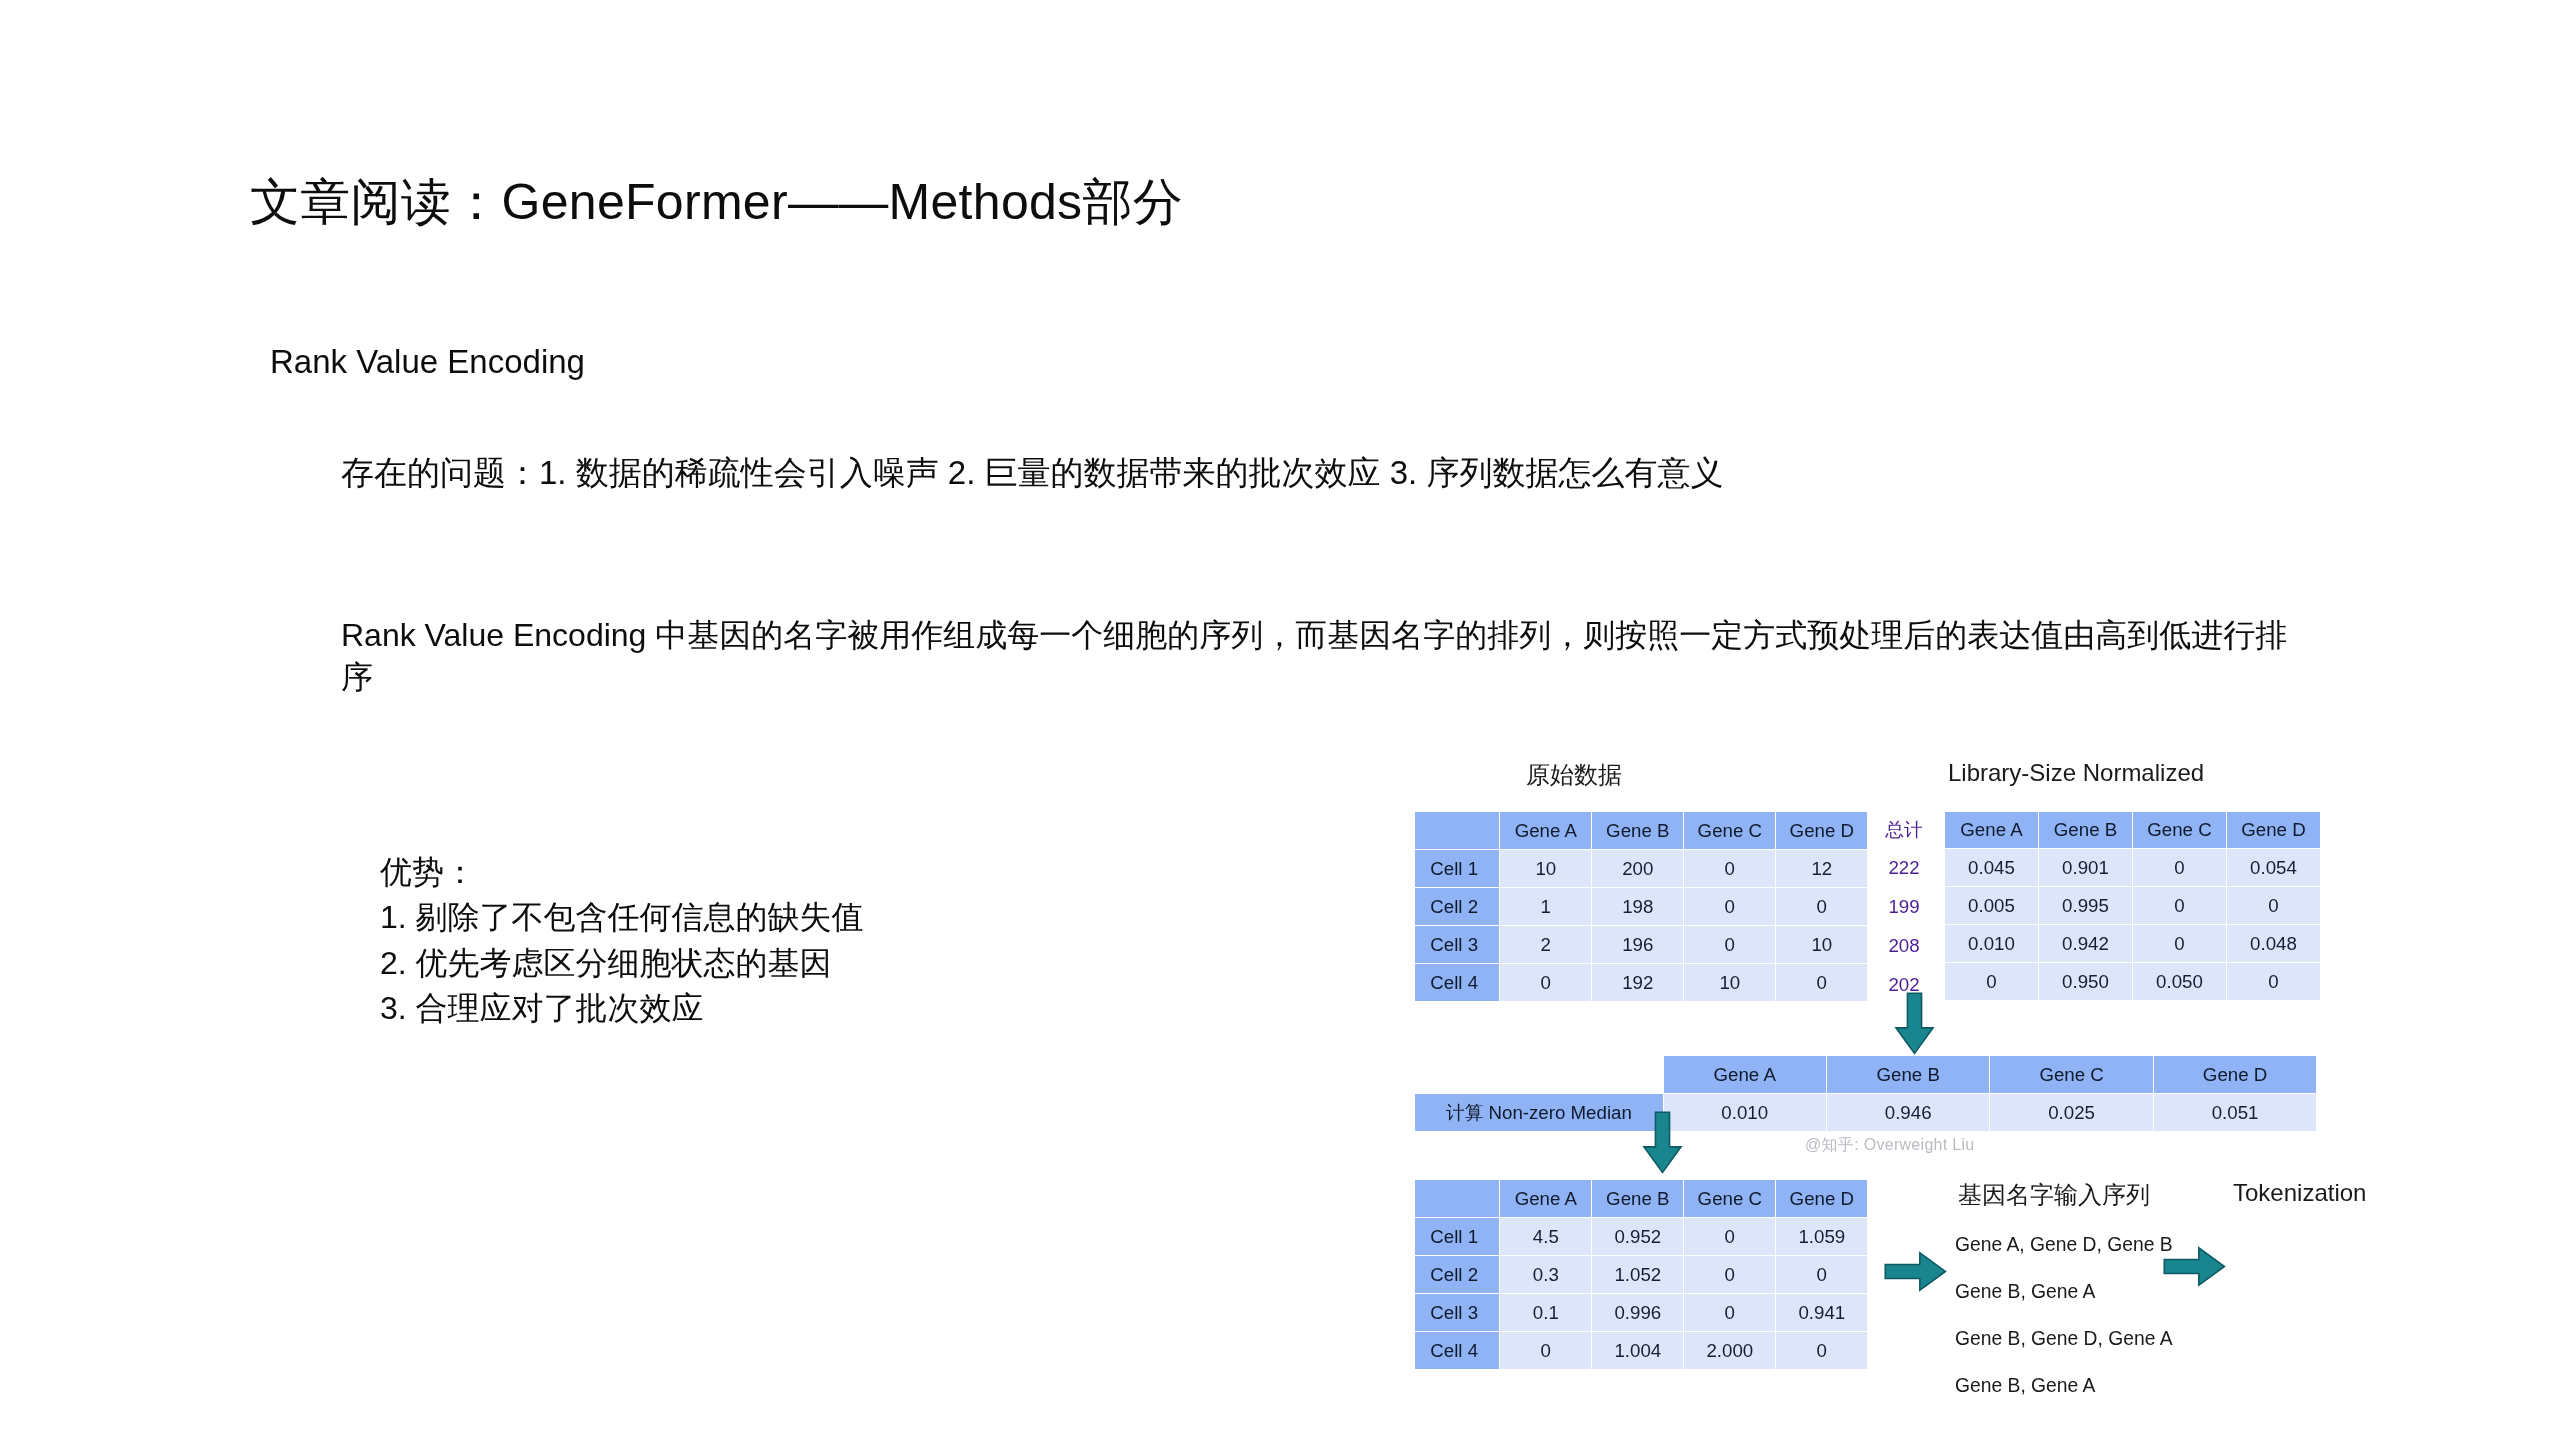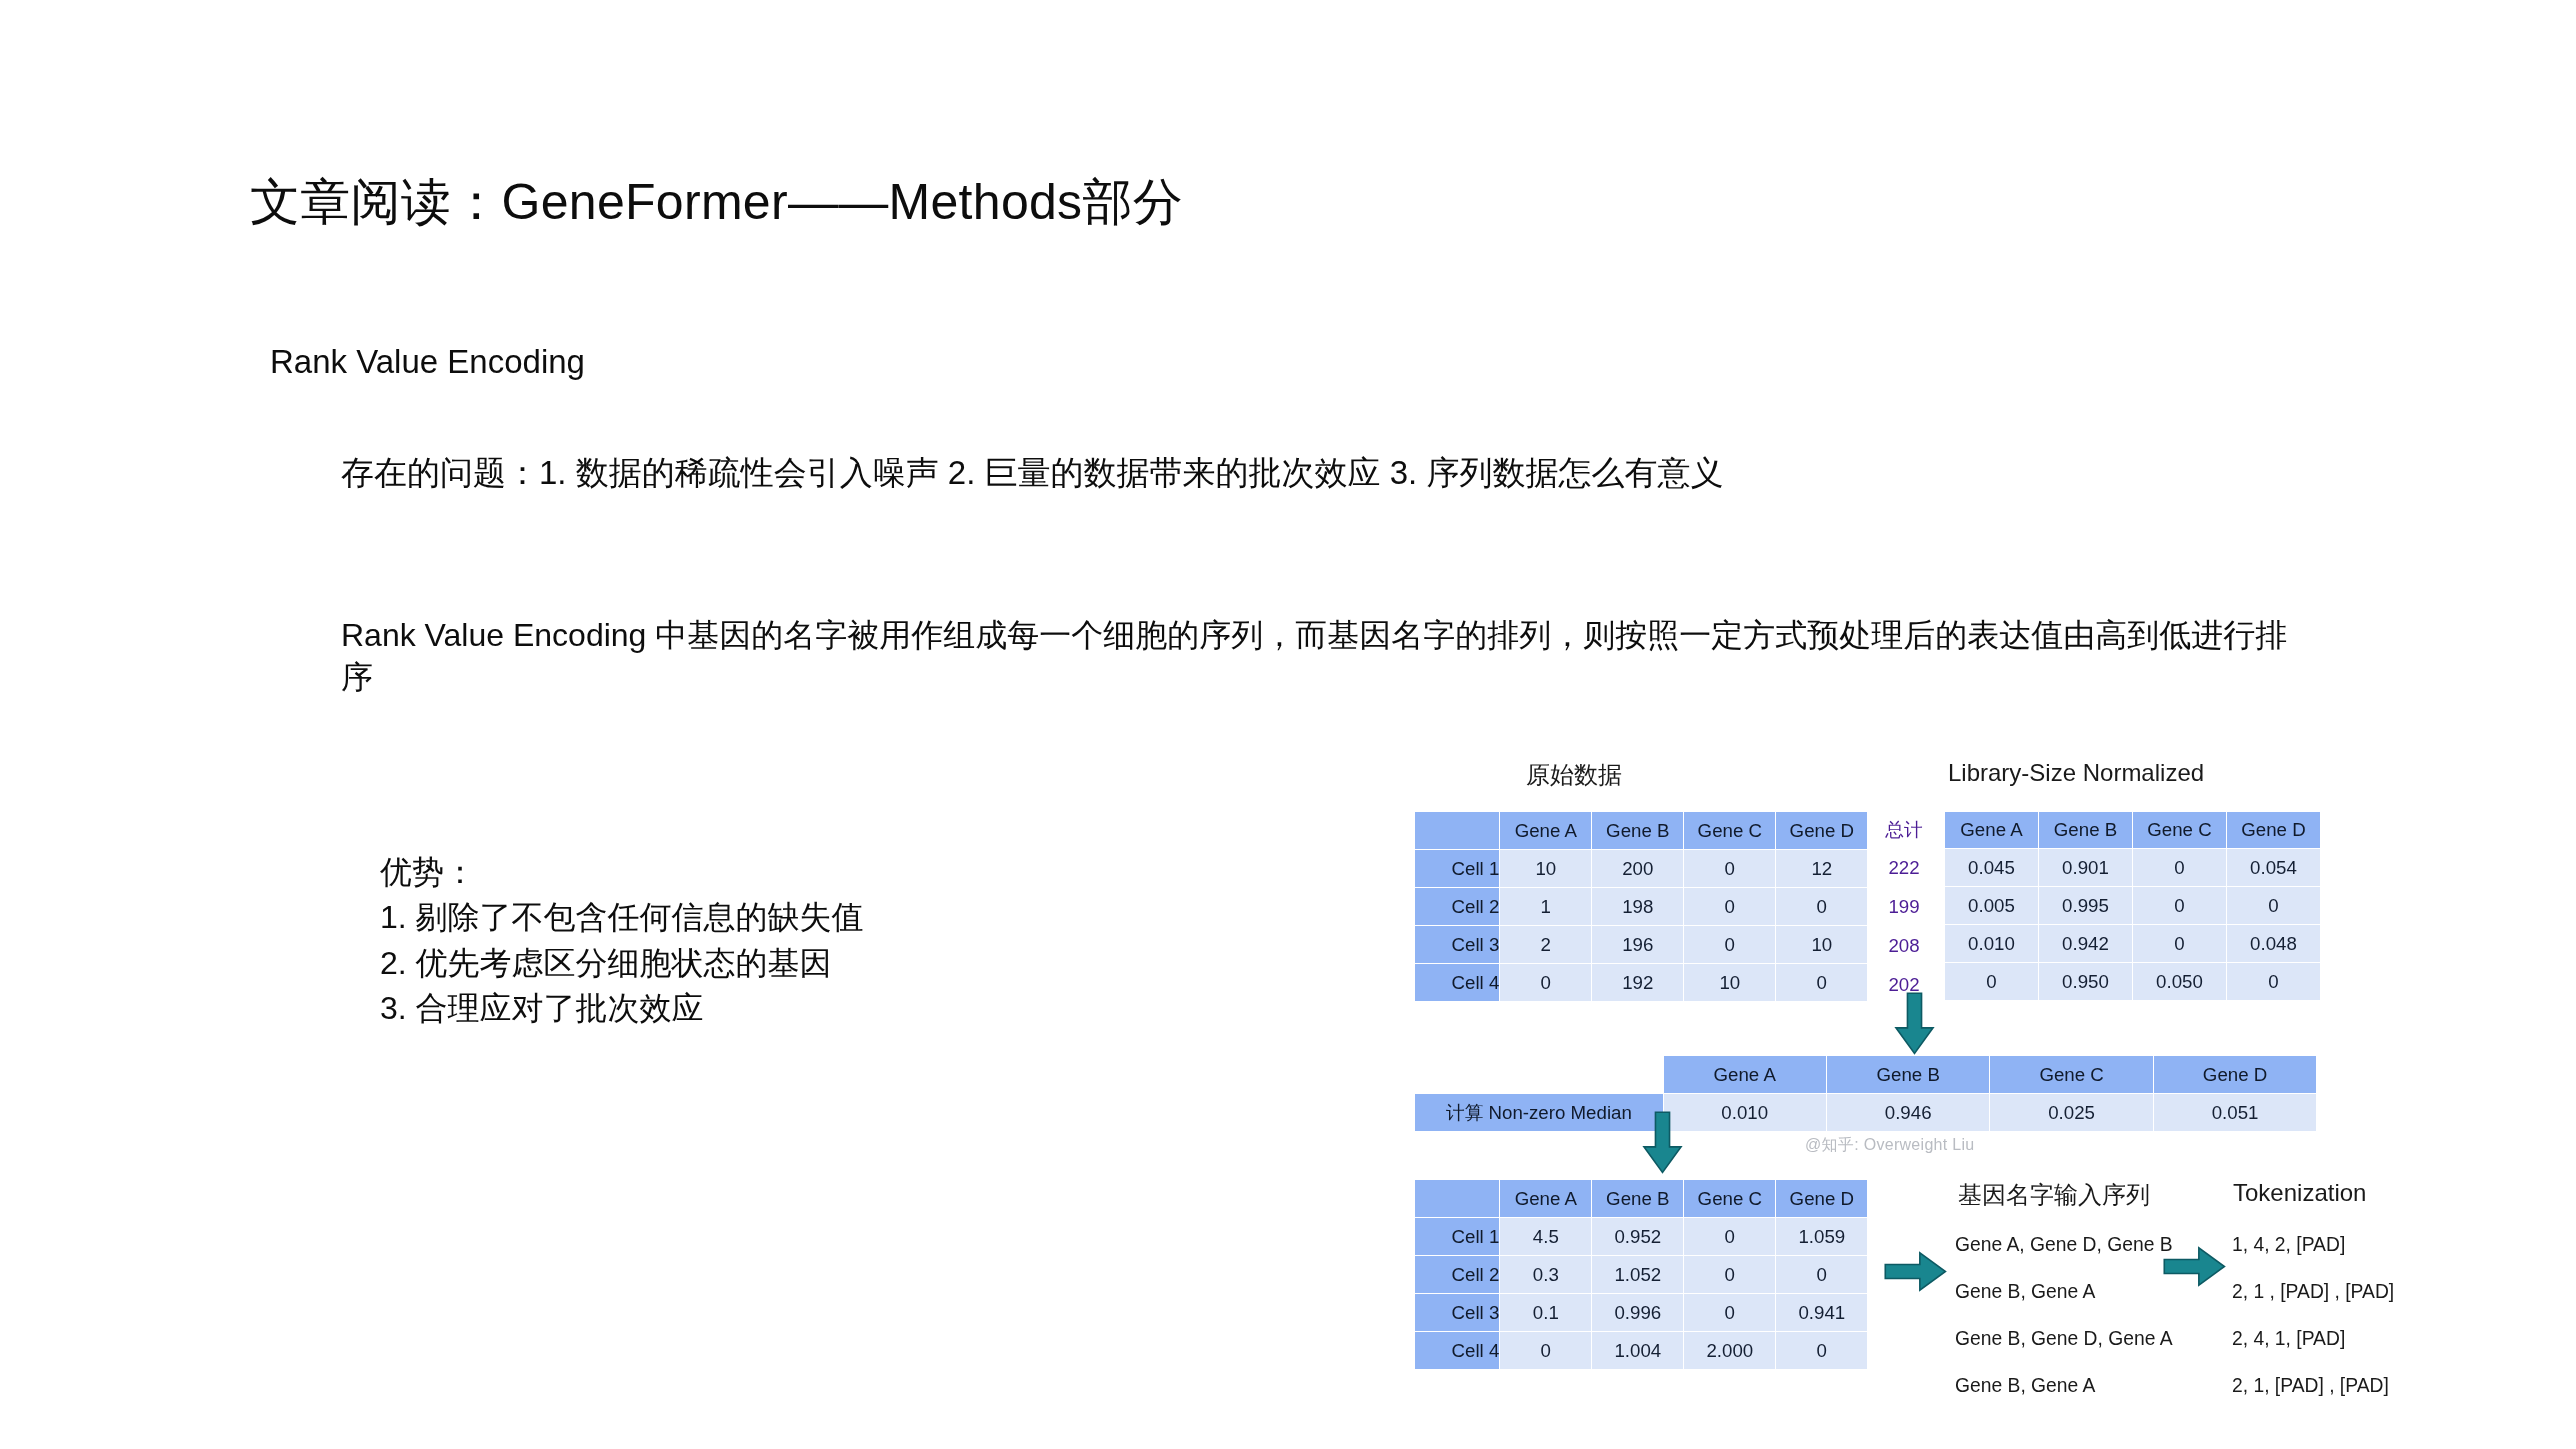--- a/index.html
+++ b/index.html
@@ -111,22 +111,22 @@
     background: #8fb3f4;
     color: #101a2b;
     font-size: 18.7px;
     height: 36px;
     line-height: 36px;
   }
   table.grid td.rowhdr {
     background: #8fb3f4;
     color: #101a2b;
     font-size: 18.7px;
-    text-align: right;
-    padding-left: 5px;
+    text-align: left;
+    padding-left: 15px;
   }
   table.grid td.blank {
     background: #8fb3f4;
   }
 
   
   .totals {
     position: absolute;
     text-align: center;
     font-size: 18.7px;
@@ -384,21 +384,15 @@
     <div>Gene B, Gene A</div>
     <div>Gene B, Gene D, Gene A</div>
     <div>Gene B, Gene A</div>
   </div>
 
   <svg class="arrow" style="left:759px; top:504px;" width="64" height="43" viewBox="0 0 100 66">
     <polygon points="2,22 56,22 56,4 96,33 56,62 56,44 2,44" fill="#19868f" stroke="#0d5a63" stroke-width="2.5"></polygon>
   </svg>
 
   <div class="fig-caption" style="left:829px; top:438px;">Tokenization</div>
-  <div class="tok-col" style="left:828px; top:480px;">
-    <div>1, 4, 2, [PAD]</div>
-    <div>2, 1 , [PAD] , [PAD]</div>
-    <div>2, 4, 1, [PAD]</div>
-    <div>2, 1, [PAD] , [PAD]</div>
-  </div>
 
 </div>
 
 
 </body></html>

